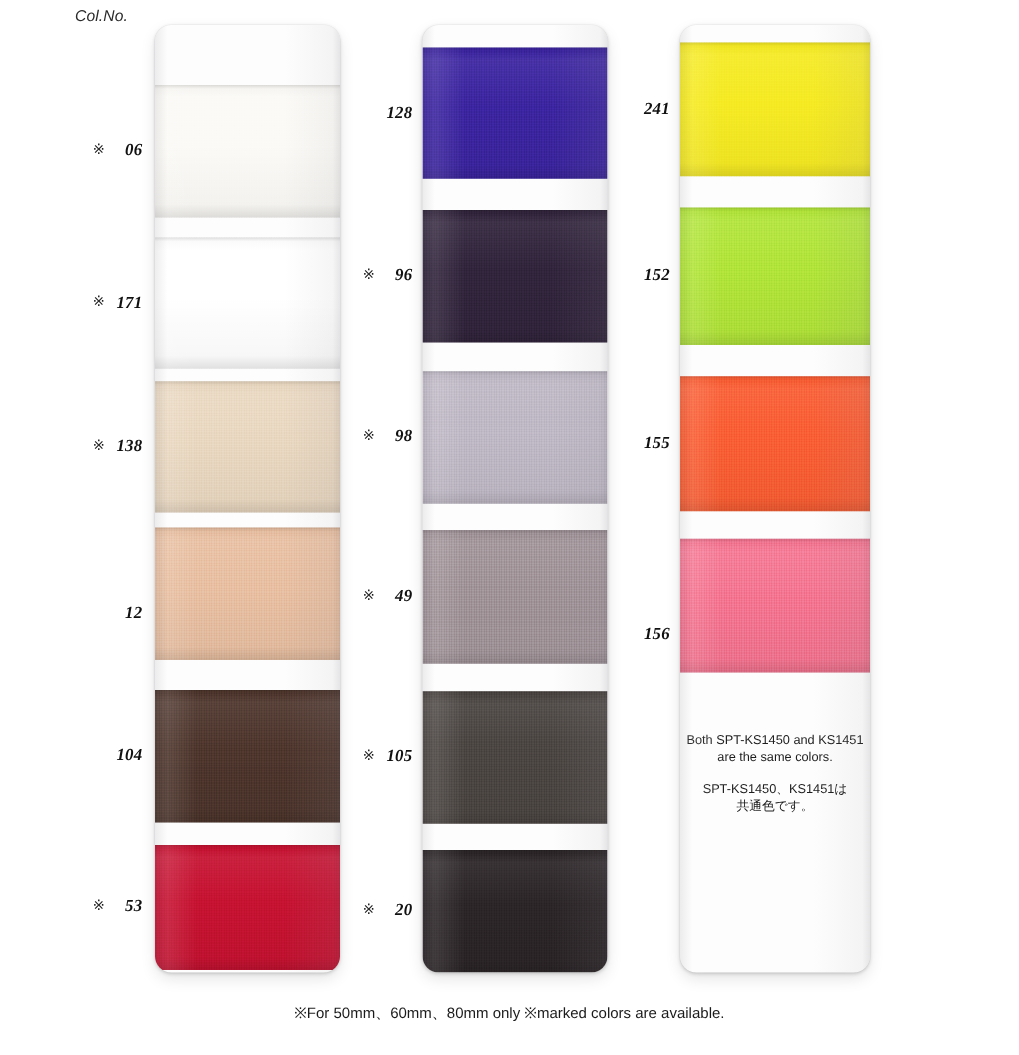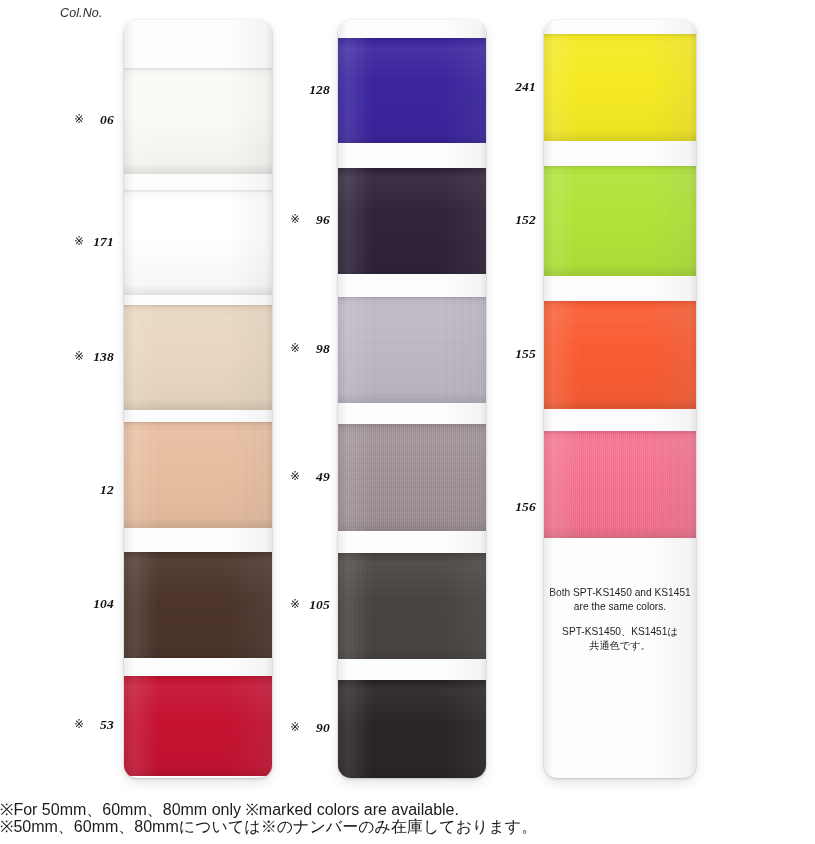--- a/index.html
+++ b/index.html
@@ -170,22 +170,23 @@
   }
   .card-note .note-en { margin-bottom: 12px; }
   .card-note .note-line { display: block; }
 
   
   .footer {
     position: absolute;
     left: 0;
     right: 0;
     top: 802px;
+    text-align: center;
     font-family: "Liberation Sans", sans-serif;
-    font-size: 16px;
+    font-size: 12px;
     line-height: 16.5px;
     color: #1b1b1b;
   }
   .footer .f-line { display: block; white-space: nowrap; }
 </style>
 </head>
 <body>
 
 <div class="col-no-header">Col.No.</div>
 
@@ -309,31 +310,30 @@
       </div>
     </div>
 </div>
 
 <div class="labels g0"></div>
 <div class="labels g1"></div>
 <div class="labels g2"></div>
 
 <div class="footer">
     <span class="f-line">※For 50mm、60mm、80mm only ※marked colors are available.</span>
-    <span class="f-line">※50mm、60mm、80mmについては※のナンバーのみ在庫しております。</span>
   </div>
 
 <div class="row-label g0" style="top: 112px;"><span class="mark">※</span><span class="num">06</span></div>
 <div class="row-label g0" style="top: 233.5px;"><span class="mark">※</span><span class="num">171</span></div>
 <div class="row-label g0" style="top: 348.5px;"><span class="mark">※</span><span class="num">138</span></div>
 <div class="row-label g0" style="top: 482px;"><span class="num">12</span></div>
 <div class="row-label g0" style="top: 596px;"><span class="num">104</span></div>
 <div class="row-label g0" style="top: 717px;"><span class="mark">※</span><span class="num">53</span></div>
 <div class="row-label g1" style="top: 81.5px;"><span class="num">128</span></div>
 <div class="row-label g1" style="top: 212px;"><span class="mark">※</span><span class="num">96</span></div>
 <div class="row-label g1" style="top: 341px;"><span class="mark">※</span><span class="num">98</span></div>
 <div class="row-label g1" style="top: 468.5px;"><span class="mark">※</span><span class="num">49</span></div>
 <div class="row-label g1" style="top: 597px;"><span class="mark">※</span><span class="num">105</span></div>
-<div class="row-label g1" style="top: 720px;"><span class="mark">※</span><span class="num">90</span></div>
+<div class="row-label g1" style="top: 720px;"><span class="mark">※</span><span class="num">20</span></div>
 <div class="row-label g2" style="top: 78.5px;"><span class="num">241</span></div>
 <div class="row-label g2" style="top: 212px;"><span class="num">152</span></div>
 <div class="row-label g2" style="top: 346px;"><span class="num">155</span></div>
 <div class="row-label g2" style="top: 499px;"><span class="num">156</span></div>
 
 </body></html>

